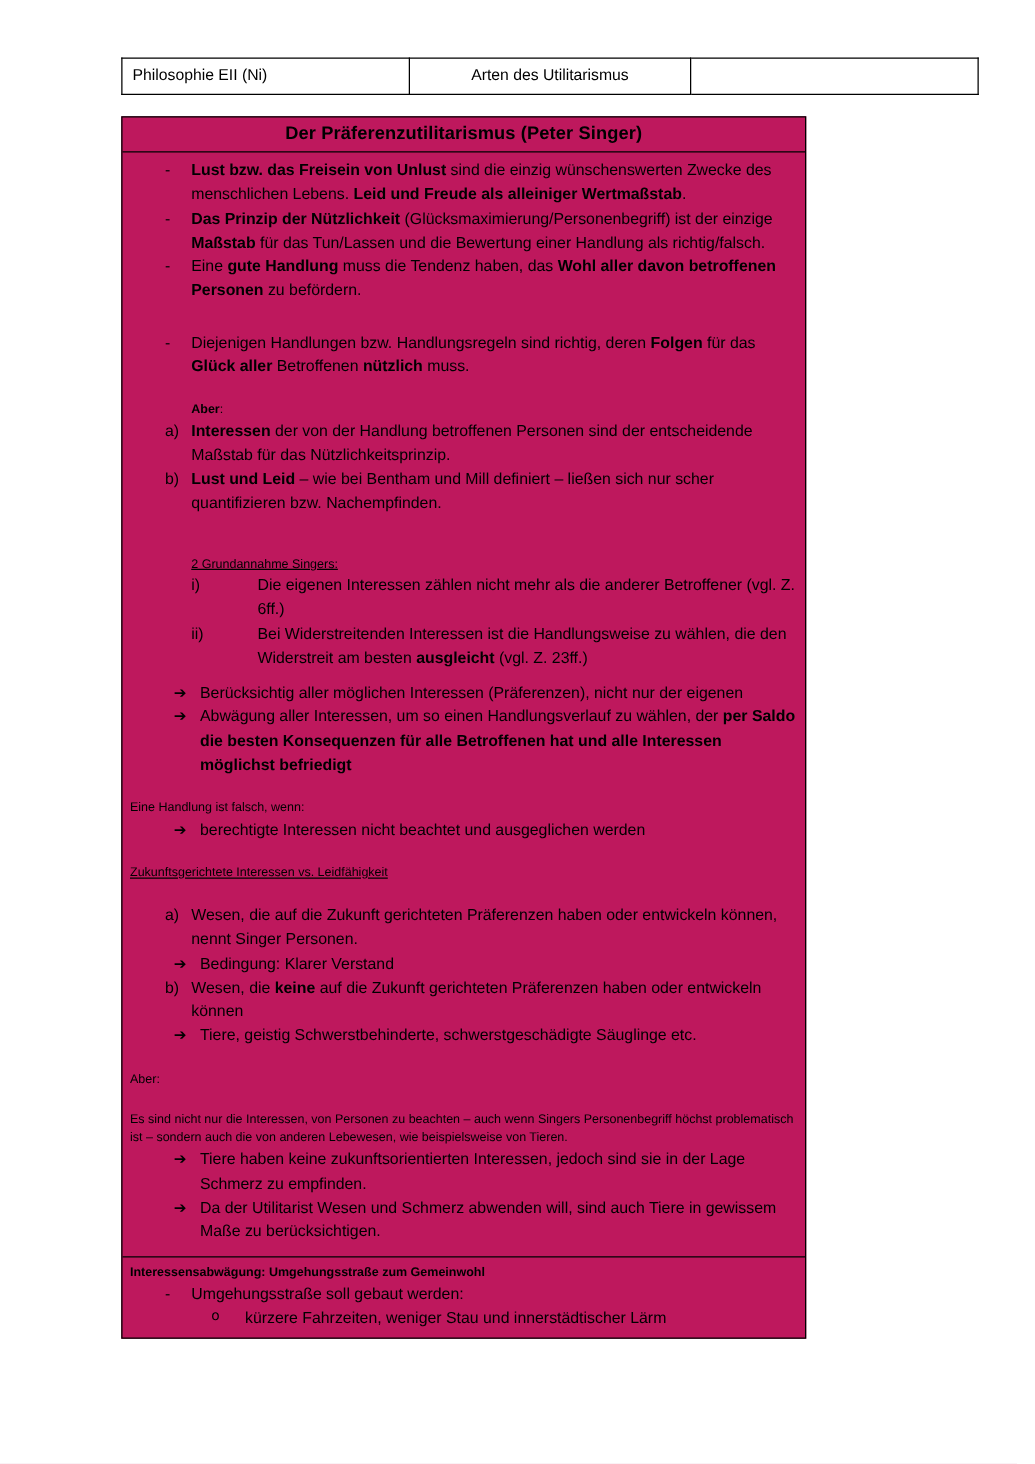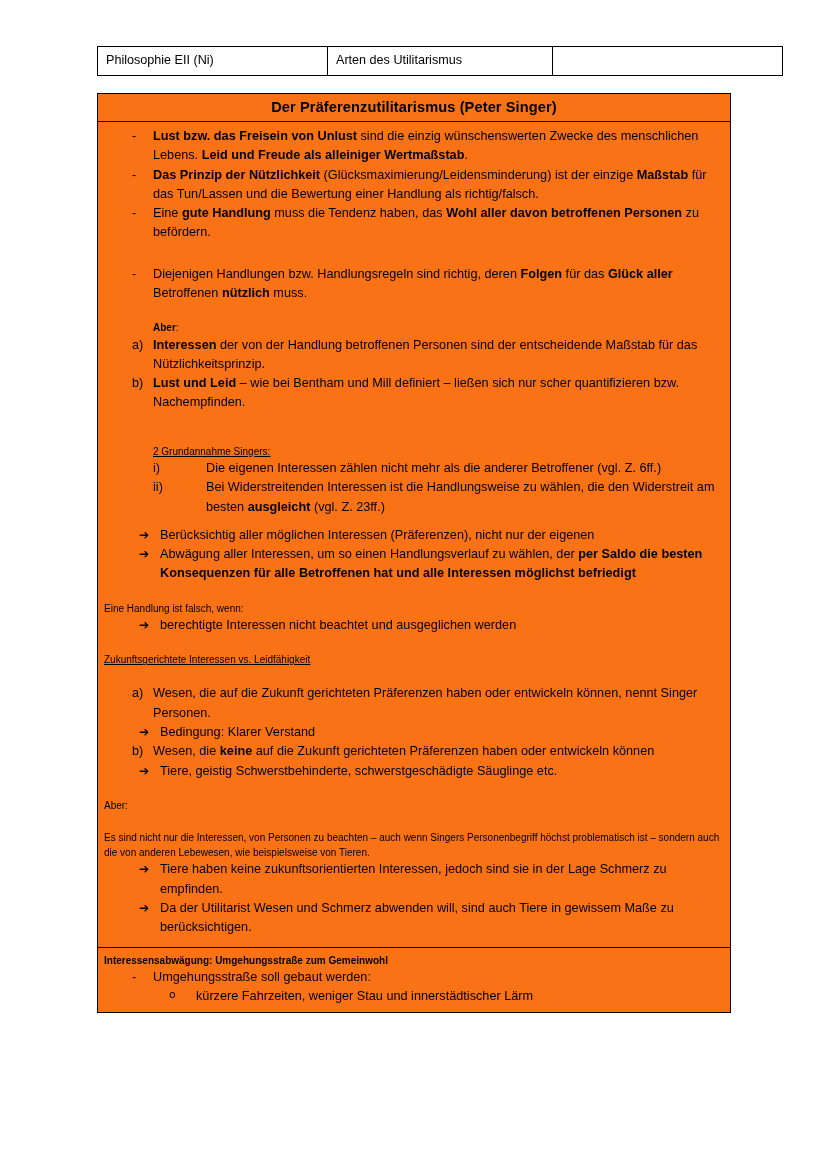--- a/index.html
+++ b/index.html
@@ -34,32 +34,32 @@
   .header-table td {
     border: 1px solid #000000;
     height: 28px;
     font-size: 12.6px;
     padding: 0 8px;
     vertical-align: middle;
     line-height: 1.1;
     margin-top: 24px;
   }
   .hdr-c1 { width: 213px; text-align: left; }
-  .hdr-c2 { width: 208px; }
+  .hdr-c2 { width: 208px; text-align: center; }
   .hdr-c3 { width: 213px; }
 
   
   .doc-box {
     position: absolute;
     left: 97px;
     top: 93px;
-    width: 634px;
+    width: 548px;
     border: 1.5px solid #000000;
     box-sizing: border-box;
-    background: #f97316;
+    background: #be185d;
   }
 
   .title-row {
     border-bottom: 1.5px solid #000000;
     text-align: center;
     font-weight: bold;
     font-size: 14.6px;
     padding: 5px 0 6px;
     letter-spacing: 0.1px;
   }
@@ -146,21 +146,21 @@
 
     <div class="body-row">
 
       <div class="row lvl-dash">
         <span class="mark">-</span>
         <span class="txt"><b>Lust bzw. das Freisein von Unlust</b><span> sind die einzig wünschenswerten Zwecke des menschlichen Lebens. </span><b>Leid und Freude als alleiniger Wertmaßstab</b><span>.</span></span>
       </div>
 
       <div class="row lvl-dash">
         <span class="mark">-</span>
-        <span class="txt"><b>Das Prinzip der Nützlichkeit</b><span> (Glücksmaximierung/Leidensminderung) ist der einzige </span><b>Maßstab</b><span> für das Tun/Lassen und die Bewertung einer Handlung als richtig/falsch.</span></span>
+        <span class="txt"><b>Das Prinzip der Nützlichkeit</b><span> (Glücksmaximierung/Personenbegriff) ist der einzige </span><b>Maßstab</b><span> für das Tun/Lassen und die Bewertung einer Handlung als richtig/falsch.</span></span>
       </div>
 
       <div class="row lvl-dash">
         <span class="mark">-</span>
         <span class="txt"><span>Eine </span><b>gute Handlung</b><span> muss die Tendenz haben, das </span><b>Wohl aller davon betroffenen Personen</b><span> zu befördern.</span></span>
       </div>
 
       <div class="spacer-lg"></div>
 
       <div class="row lvl-dash">

